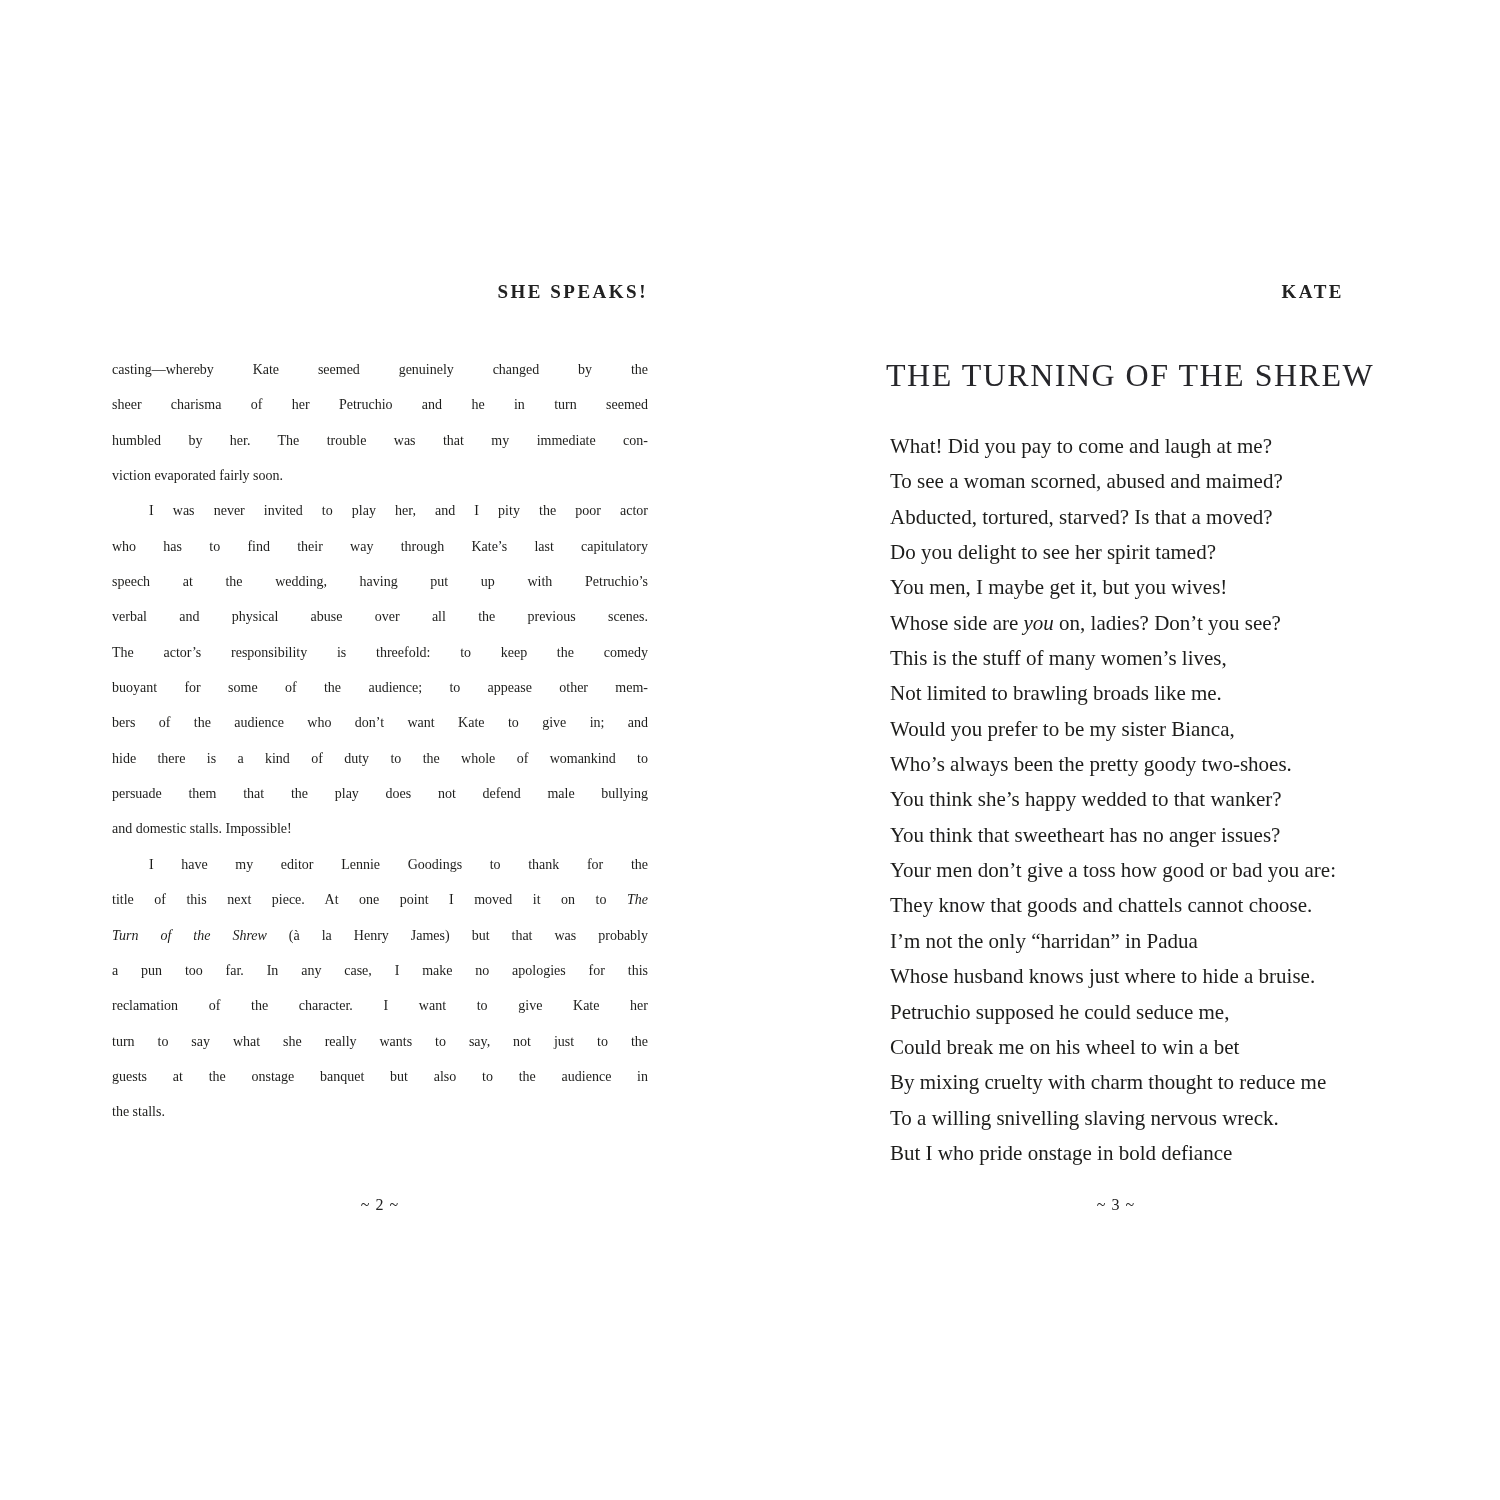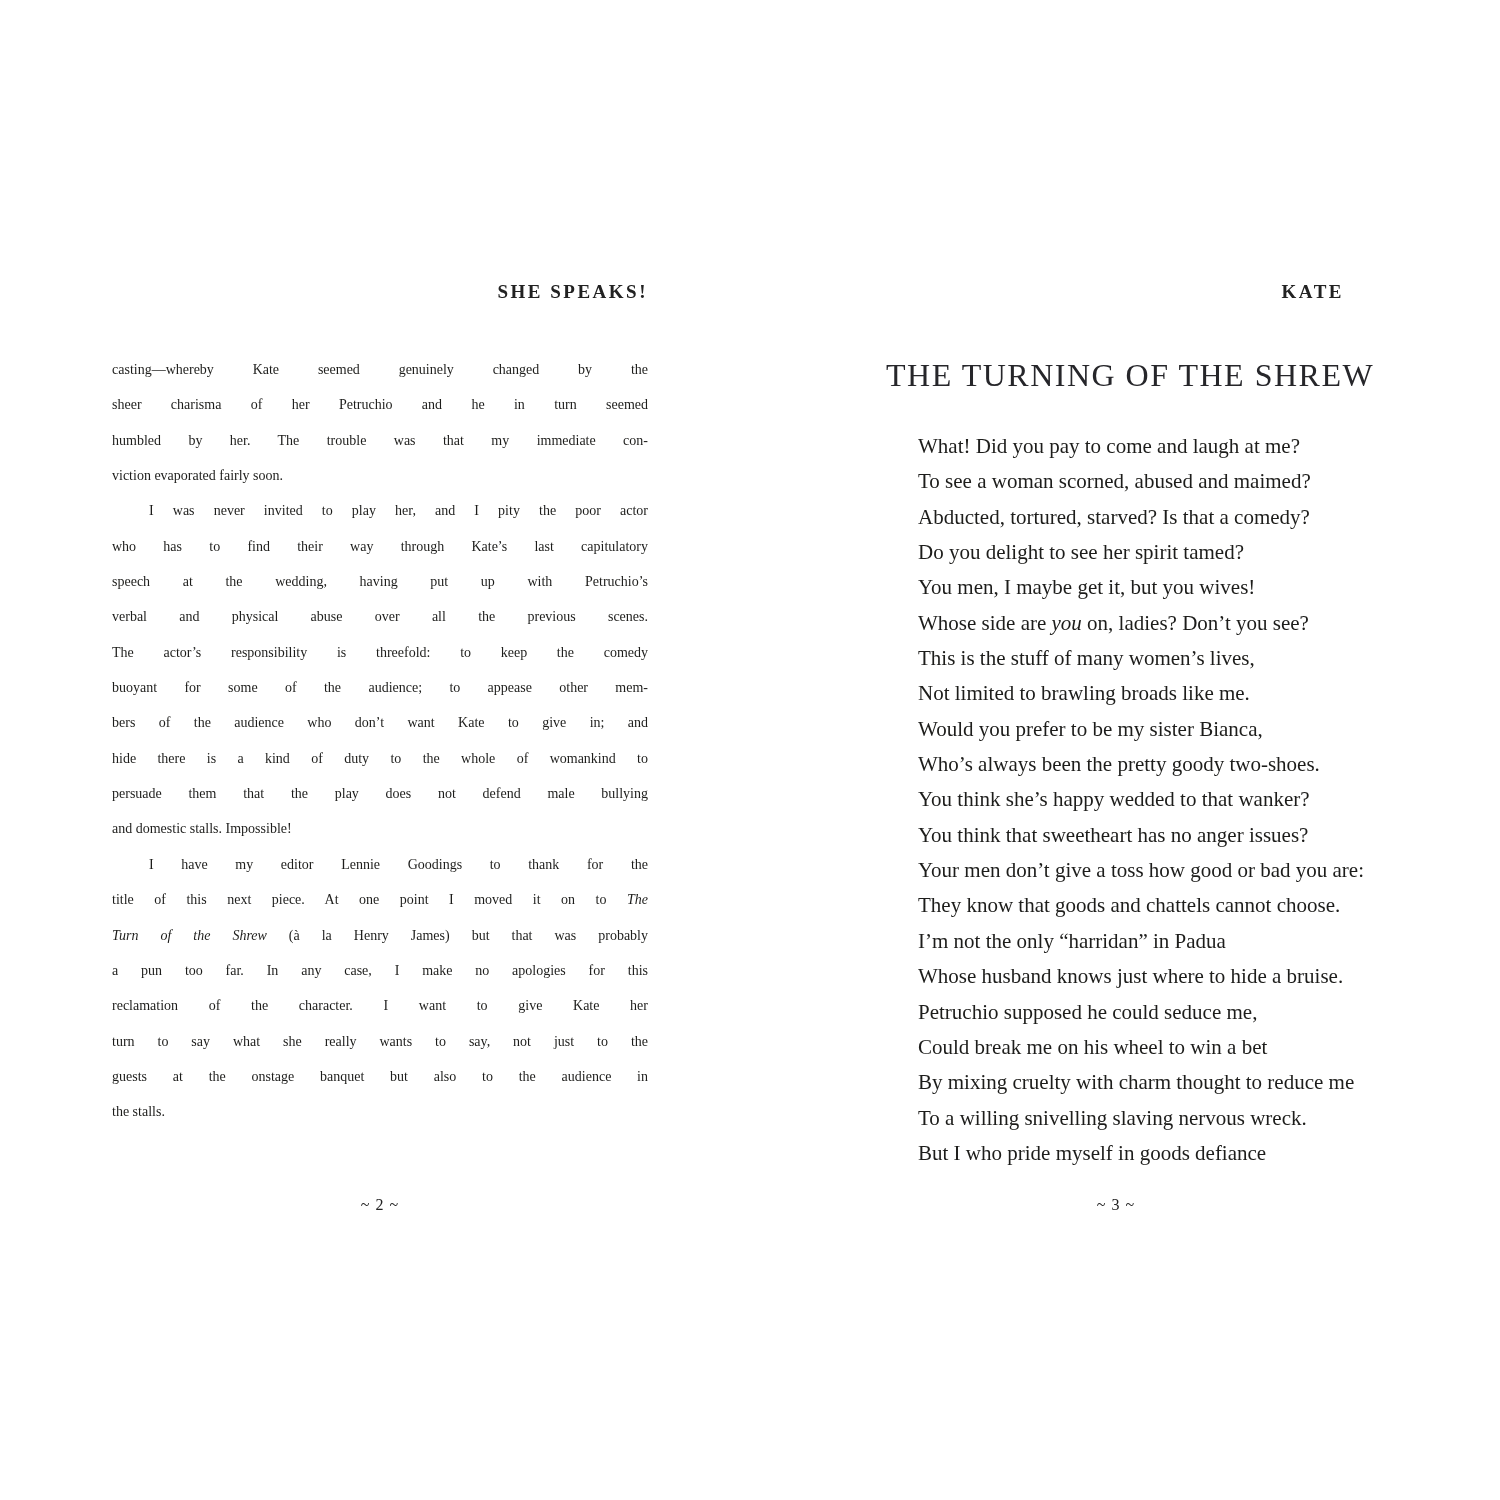--- a/index.html
+++ b/index.html
@@ -38,21 +38,21 @@
     text-align:center;
     font-size:32px;font-weight:400;
     letter-spacing:1.5px;
     white-space:nowrap;
     color:#26262a;
   }
   .poem{
     position:absolute;top:429px;left:2px;right:0;
     font-size:21px;line-height:35.35px;
   }
-  .poem .line{white-space:nowrap;margin-left:28px;}
+  .poem .line{white-space:nowrap;}
 
   .page-number{
     position:absolute;top:1196px;left:0;right:0;
     text-align:center;
     font-size:16px;letter-spacing:1px;
     color:#222;
   }
 </style>
 </head>
 <body>
@@ -87,36 +87,36 @@
       </div>
     <div class="page-number">~ 2 ~</div>
   </section>
 
   <section class="page page-right">
     <div class="running-header">KATE</div>
     <h1 class="poem-title">THE TURNING OF THE SHREW</h1>
     <div class="poem" id="poem-body">
         <div class="line"><span>What! Did you pay to come and laugh at me?</span></div>
         <div class="line"><span>To see a woman scorned, abused and maimed?</span></div>
-        <div class="line"><span>Abducted, tortured, starved? Is that a comedy?</span></div>
+        <div class="line"><span>Abducted, tortured, starved? Is that a moved?</span></div>
         <div class="line"><span>Do you delight to see her spirit tamed?</span></div>
         <div class="line"><span>You men, I maybe get it, but you wives!</span></div>
         <div class="line"><span>Whose side are </span><span class="it">you</span><span> on, ladies? Don’t you see?</span></div>
         <div class="line"><span>This is the stuff of many women’s lives,</span></div>
         <div class="line"><span>Not limited to brawling broads like me.</span></div>
         <div class="line"><span>Would you prefer to be my sister Bianca,</span></div>
         <div class="line"><span>Who’s always been the pretty goody two-shoes.</span></div>
         <div class="line"><span>You think she’s happy wedded to that wanker?</span></div>
         <div class="line"><span>You think that sweetheart has no anger issues?</span></div>
         <div class="line"><span>Your men don’t give a toss how good or bad you are:</span></div>
         <div class="line"><span>They know that goods and chattels cannot choose.</span></div>
         <div class="line"><span>I’m not the only “harridan” in Padua</span></div>
         <div class="line"><span>Whose husband knows just where to hide a bruise.</span></div>
         <div class="line"><span>Petruchio supposed he could seduce me,</span></div>
         <div class="line"><span>Could break me on his wheel to win a bet</span></div>
         <div class="line"><span>By mixing cruelty with charm thought to reduce me</span></div>
         <div class="line"><span>To a willing snivelling slaving nervous wreck.</span></div>
-        <div class="line"><span>But I who pride myself in goods defiance</span></div>
+        <div class="line"><span>But I who pride onstage in bold defiance</span></div>
       </div>
     <div class="page-number">~ 3 ~</div>
   </section>
 
 </div>
 
 </body></html>

